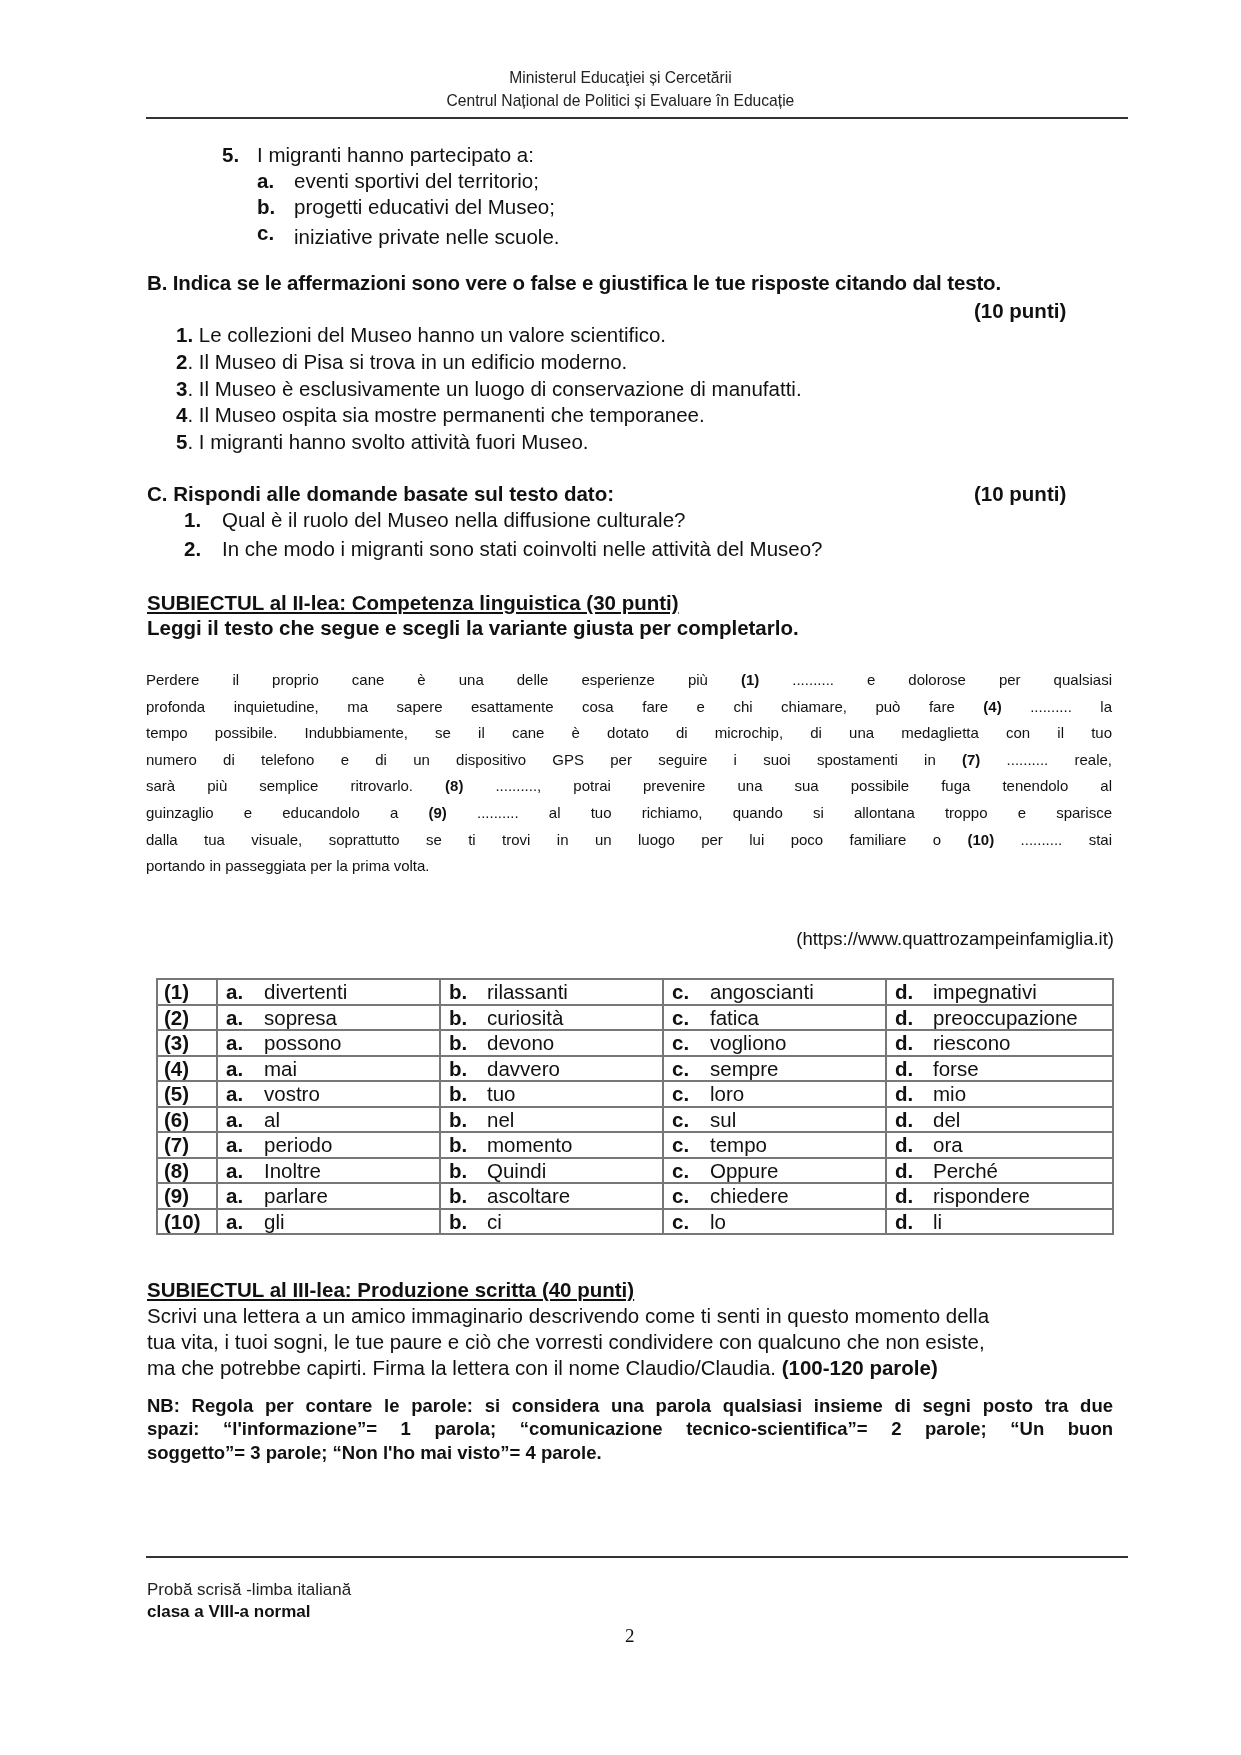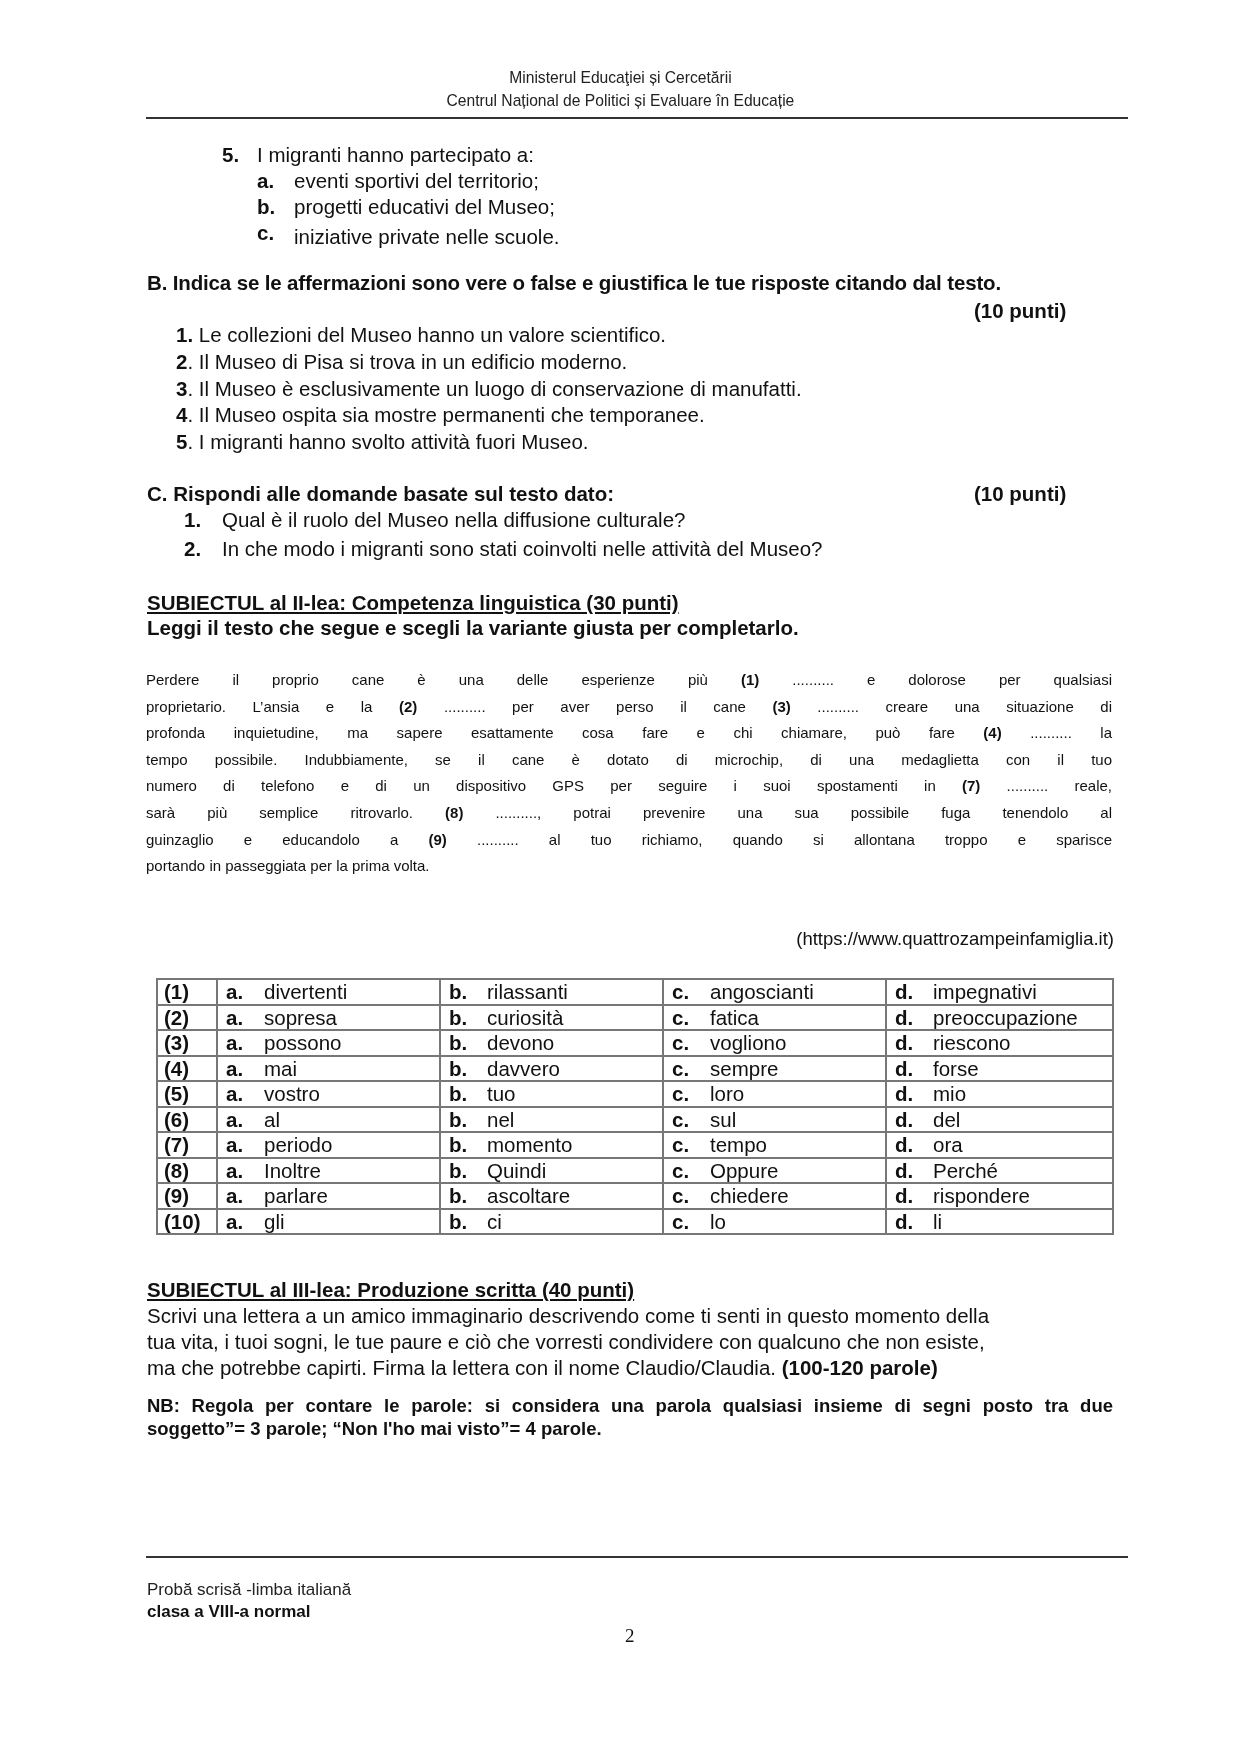--- a/index.html
+++ b/index.html
@@ -63,26 +63,26 @@
   <span class="abs t20 b" style="left:184px; top:536px;">2.</span>
   <span class="abs t20" style="left:222px; top:536px;">In che modo i migranti sono stati coinvolti nelle attività del Museo?</span>
 </div>
 
 <div>
   <span class="abs t20 b u" style="left:147px; top:590px;">SUBIECTUL al II-lea: Competenza linguistica (30 punti)</span>
   <span class="abs t20 b" style="left:147px; top:615px;">Leggi il testo che segue e scegli la variante giusta per completarlo.</span>
 
   <div class="para" style="top:667px;" id="cloze">
       <span class="ln"><span>Perdere il proprio cane è una delle esperienze più </span><span class="b">(1)</span><span> .......... e dolorose per qualsiasi</span></span>
-      <span class="ln"><span>proprietario. L’ansia e la </span><span class="b">(2)</span><span> .......... per aver perso il cane </span><span class="b">(3)</span><span> .......... creare una situazione di</span></span>
       <span class="ln"><span>profonda inquietudine, ma sapere esattamente cosa fare e chi chiamare, può fare </span><span class="b">(4)</span><span> .......... la</span></span>
       <span class="ln"><span>tempo possibile. Indubbiamente, se il cane è dotato di microchip, di una medaglietta con il tuo</span></span>
       <span class="ln"><span>numero di telefono e di un dispositivo GPS per seguire i suoi spostamenti in </span><span class="b">(7)</span><span> .......... reale,</span></span>
       <span class="ln"><span>sarà più semplice ritrovarlo. </span><span class="b">(8)</span><span> .........., potrai prevenire una sua possibile fuga tenendolo al</span></span>
       <span class="ln"><span>guinzaglio e educandolo a </span><span class="b">(9)</span><span> .......... al tuo richiamo, quando si allontana troppo e sparisce</span></span>
+      <span class="ln"><span>dalla tua visuale, soprattutto se ti trovi in un luogo per lui poco familiare o </span><span class="b">(10)</span><span> .......... stai</span></span>
       <span class="ln last"><span>portando in passeggiata per la prima volta.</span></span>
     </div>
 
   <span class="abs" style="right:127px; top:928px; font-size:18.5px;">(https://www.quattrozampeinfamiglia.it)</span>
 
   <table class="opts" id="opts">
       <tbody>
         <tr>
           <td class="num">(1)</td>
           <td class="c1"><span class="opt-letter">a.</span><span>divertenti</span></td>
@@ -157,20 +157,21 @@
     </table>
 </div>
 
 <div>
   <span class="abs t20 b u" style="left:147px; top:1277px;text-align:center;">SUBIECTUL al III-lea: Produzione scritta (40 punti)</span>
   <div class="abs t20" style="left:147px; top:1303px;">Scrivi una lettera a un amico immaginario descrivendo come ti senti in questo momento della</div>
   <div class="abs t20" style="left:147px; top:1329px;">tua vita, i tuoi sogni, le tue paure e ciò che vorresti condividere con qualcuno che non esiste,</div>
   <div class="abs t20" style="left:147px; top:1355px;"><span>ma che potrebbe capirti. Firma la lettera con il nome Claudio/Claudia. </span><span class="b">(100-120 parole)</span></div>
   <div class="abs nb" style="left:147px; top:1394px; width:966px;">
     <div style="text-align:justify; text-align-last:justify;">NB: Regola per contare le parole: si considera una parola qualsiasi insieme di segni posto tra due</div>
+    <div style="text-align:justify; text-align-last:justify;">spazi: “l'informazione”= 1 parola; “comunicazione tecnico-scientifica”= 2 parole; “Un buon</div>
     <div>soggetto”= 3 parole; “Non l'ho mai visto”= 4 parole.</div>
   </div>
 </div>
 
 <div class="rule" style="top:1556px;"></div>
 <span class="abs" style="left:147px; top:1580px; font-size:17px; color:#222;">Probă scrisă -limba italiană</span>
 <span class="abs b" style="left:147px; top:1602px; font-size:17px;">clasa a VIII-a normal</span>
 <span class="abs footer-page" style="left:625px; top:1625px;">2</span>
 
 </body></html>

